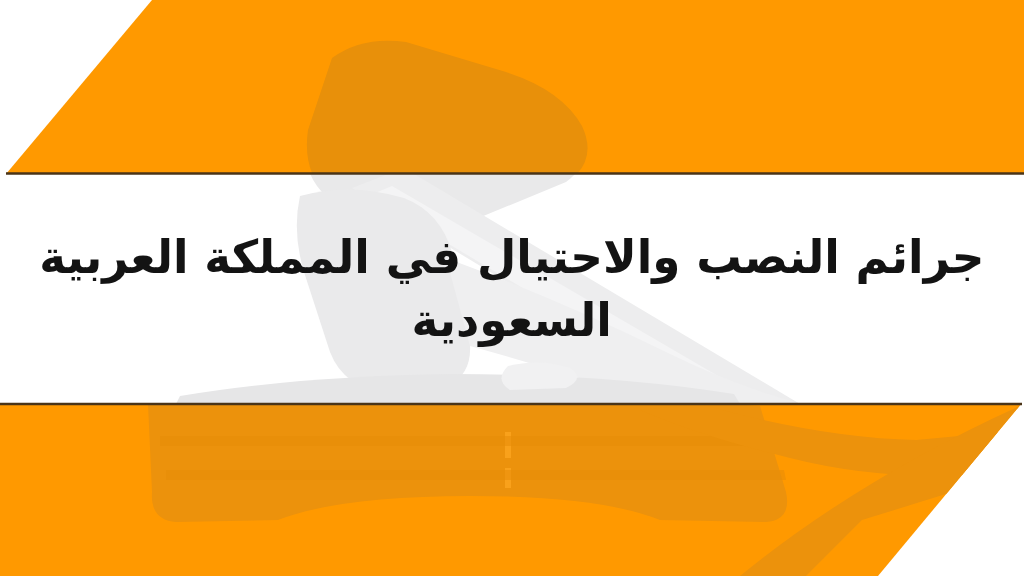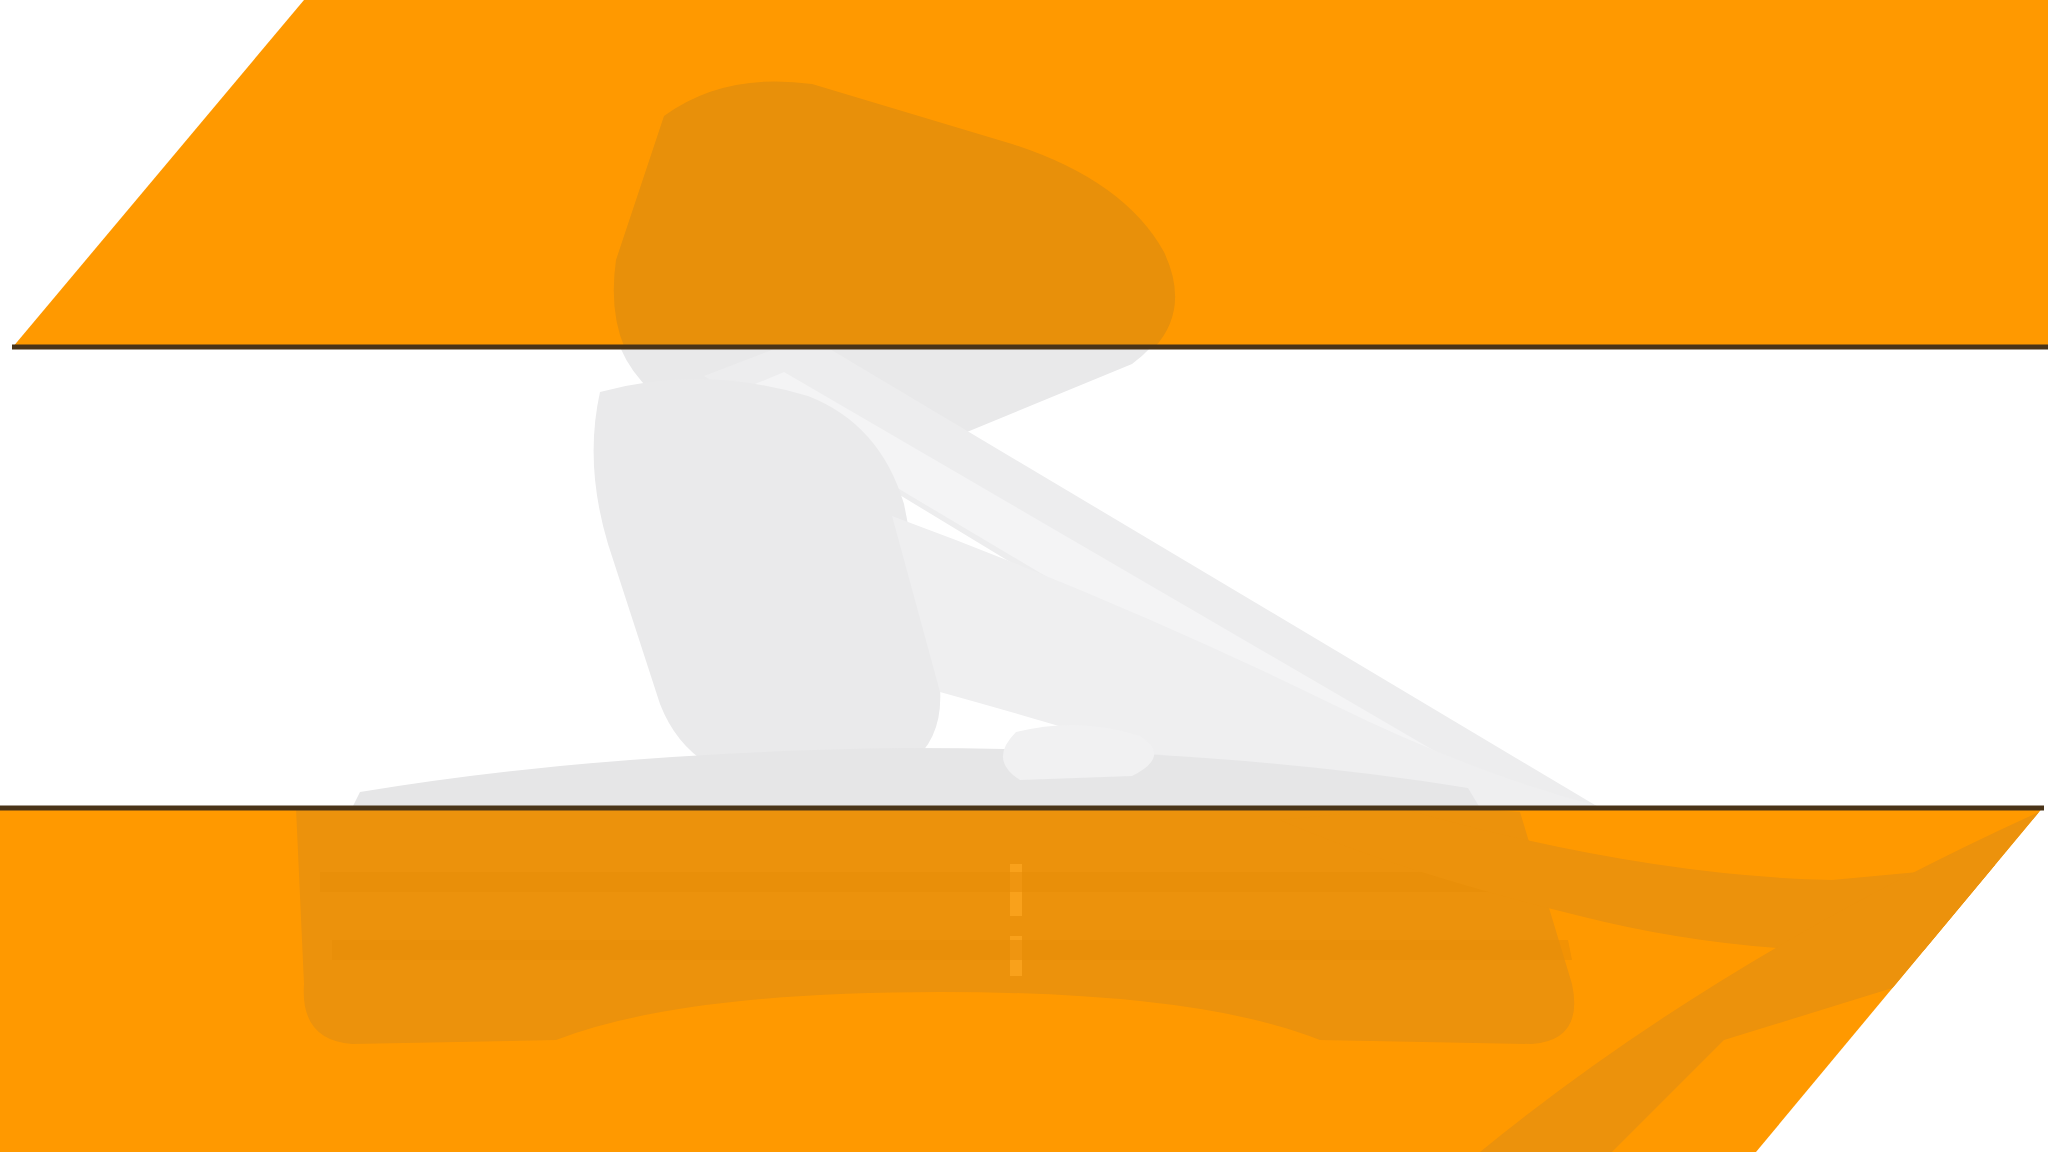--- a/index.html
+++ b/index.html
@@ -134,14 +134,18 @@
 
         <path fill="#EC920C" d="M700 404 Q 820 438 916 440 L 1024 430 L 1024 470
                  Q 900 486 790 458 Q 700 436 640 410 Z"></path>
         <path fill="#EC920C" d="M1024 404 L 1024 470 Q 940 496 862 520 L 806 576 L 740 576
                  Q 860 478 1024 404 Z"></path>
       </g>
       <line x1="0" y1="404" x2="1022" y2="404" stroke="#4A3418" stroke-width="2.4"></line>
     </g>
   </svg>
 
+  <div class="title-block">
+    <div class="title-line line-1">جرائم النصب والاحتيال في المملكة العربية</div>
+    <div class="title-line line-2">السعودية</div>
+  </div>
 
 </div>
 
 </body></html>

